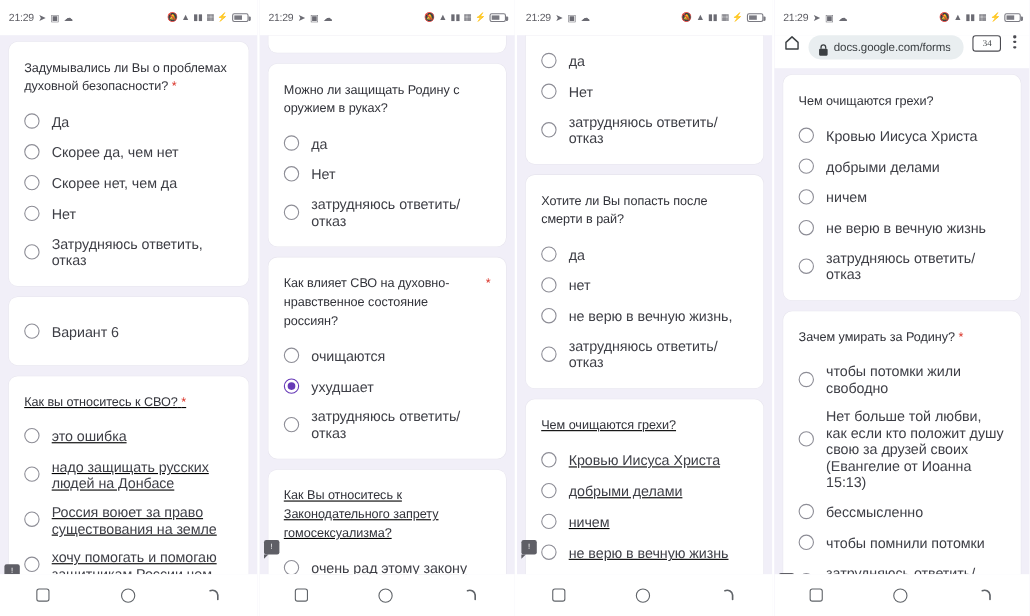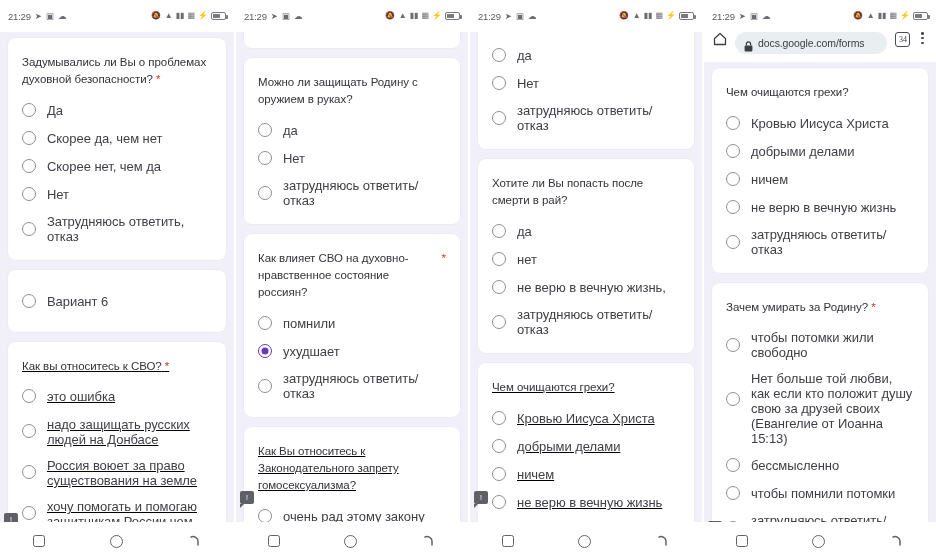--- a/index.html
+++ b/index.html
@@ -84,21 +84,21 @@
   }
   .lock-ico { flex: 0 0 auto; width: 9px; height: 11px; }
   .url-text {
     font-size: 10.5px;
     color: #3c4043;
     white-space: nowrap;
     overflow: hidden;
     letter-spacing: -0.1px;
   }
   .tabcount {
-    width: 15px; height: 15px;
+    width: 26px; height: 15px;
     border: 1.6px solid #4a4a50;
     border-radius: 3px;
     font-size: 8px;
     color: #3c4043;
     display: flex; align-items: center; justify-content: center;
     flex: 0 0 auto;
     font-family: Liberation Serif, serif;
   }
   .kebab { flex: 0 0 auto; display: flex; flex-direction: column; gap: 2.2px; padding: 0 3px; }
   .kebab span { width: 2.6px; height: 2.6px; border-radius: 50%; background: #4a4a50; display: block; }
@@ -362,21 +362,21 @@
           <div class="opt centered">
               <span class="radio"></span>
               <span class="opt-label">затрудняюсь ответить/ отказ</span>
             </div>
         </div>
 
         <div class="card">
           <div class="q-title" style="position:relative;padding-right:14px;"><span>Как влияет СВО на духовно-нравственное состояние россиян?</span><span class="req" style="position:absolute;right:0;top:0;">*</span></div>
           <div class="opt centered">
               <span class="radio"></span>
-              <span class="opt-label">помнили</span>
+              <span class="opt-label">очищаются</span>
             </div>
           <div class="opt centered">
               <span class="radio sel"></span>
               <span class="opt-label">ухудшает</span>
             </div>
           <div class="opt centered">
               <span class="radio"></span>
               <span class="opt-label">затрудняюсь ответить/ отказ</span>
             </div>
         </div>

